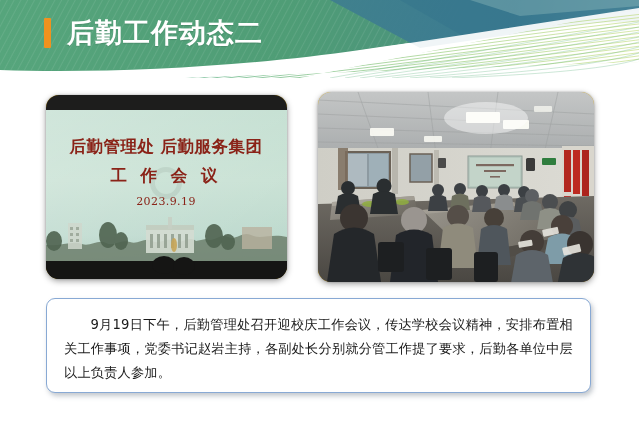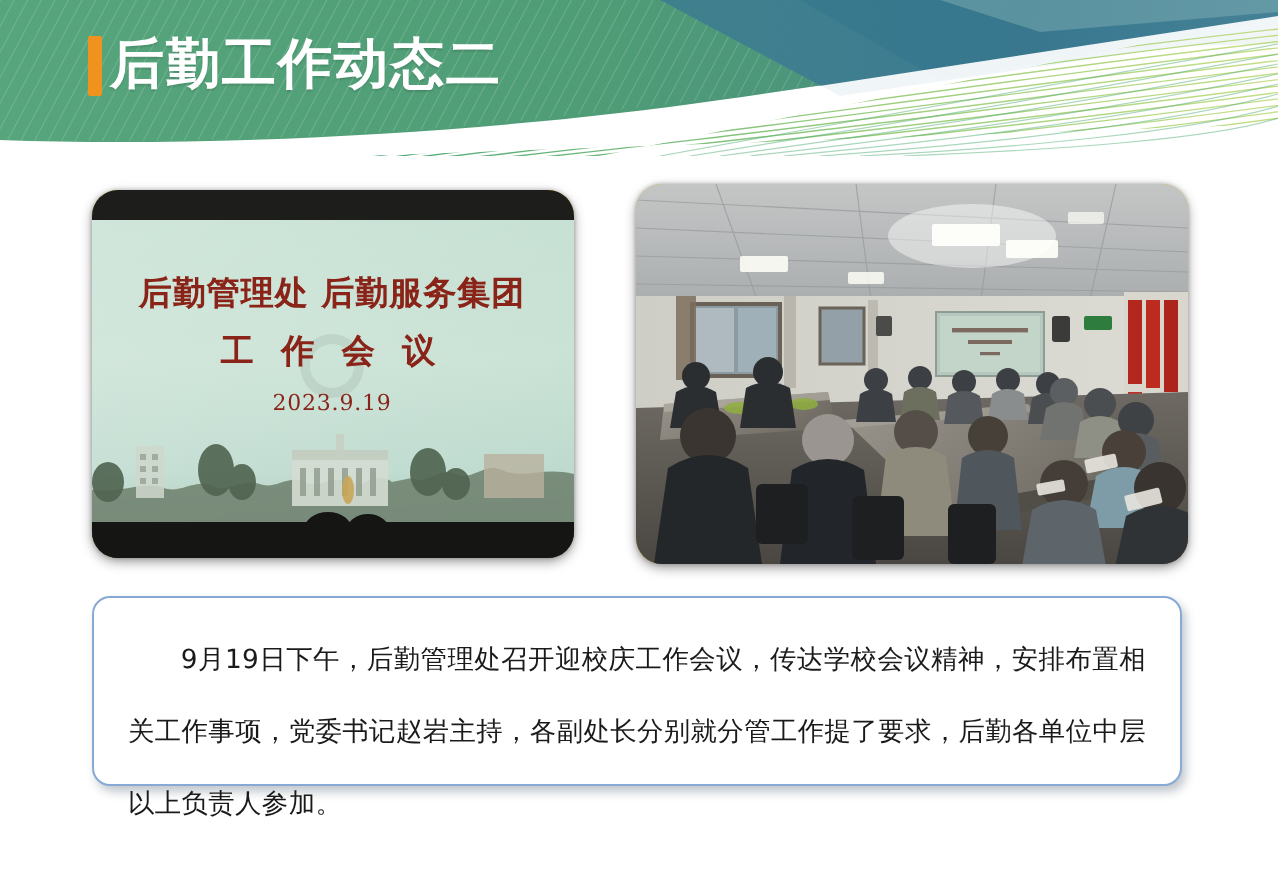--- a/index.html
+++ b/index.html
@@ -24,21 +24,21 @@
     overflow: hidden;
   }
   .banner svg { display:block; }
 
   .banner-title {
     position: absolute;
     left: 44px;
     top: 18px;
     display: flex;
     align-items: center;
-    gap: 4px;
+    gap: 16px;
     z-index: 5;
   }
   .title-accent {
     width: 7px;
     height: 30px;
     background: #f0921e;
     border-radius: 1px;
     flex: none;
   }
   .title-text {
@@ -74,21 +74,21 @@
     box-sizing: border-box;
     border: 1.5px solid #88a9d4;
     border-radius: 9px;
     background: #ffffff;
     box-shadow: 2px 3px 5px rgba(120,130,145,.45);
     padding: 14px 17px 8px 17px;
   }
   .body-text {
     font-family: "DejaVu Sans", "Liberation Sans", sans-serif;
     font-size: 13.2px;
-    line-height: 36px;
+    line-height: 24px;
     color: #1a1a1a;
     text-indent: 2em;
     text-align: justify;
     letter-spacing: .2px;
     margin: 0;
   }
 </style>
 </head>
 <body>
 

